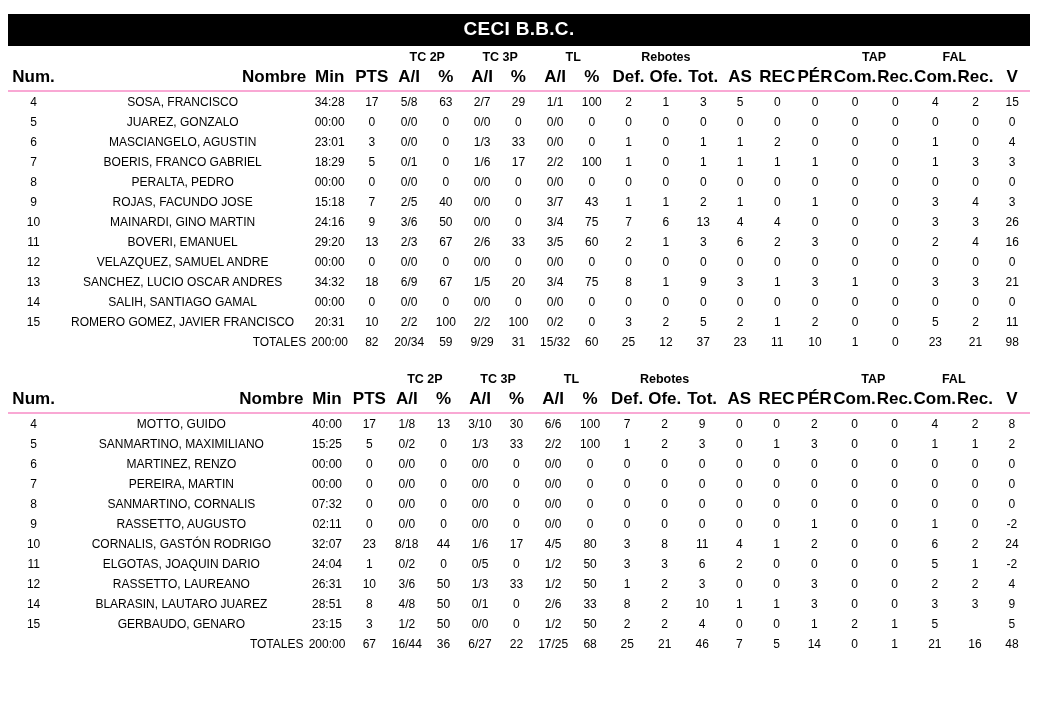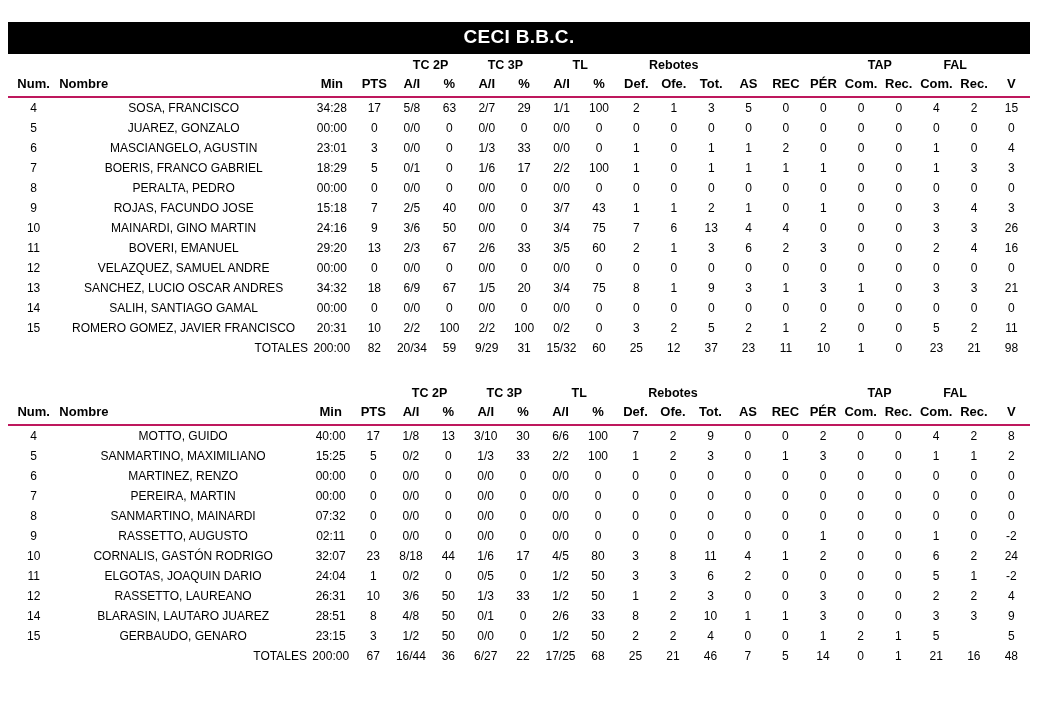--- a/index.html
+++ b/index.html
@@ -16,21 +16,21 @@
   }
   .page {
     width: 1038px;
     height: 721px;
     position: relative;
     box-sizing: border-box;
     padding: 6px 8px 0 8px;
   }
   .team-block {
     width: 1022px;
-    margin: 16px auto 0 auto;
+    margin: 8px auto 0 auto;
   }
   .team-title {
     background: #000000;
     color: #ffffff;
     text-align: center;
     font-weight: bold;
     font-size: 19px;
     letter-spacing: 0.3px;
     padding: 5px 0 6px 0;
     line-height: 1.1;
@@ -46,28 +46,28 @@
   }
   tr.group-row th {
     font-weight: bold;
     font-size: 12.5px;
     padding-top: 3px;
     padding-bottom: 1px;
     height: 17px;
   }
   tr.head-row th {
     font-weight: bold;
-    font-size: 13px;
+    font-size: 17px;
     text-align: center;
     padding-bottom: 3px;
-    border-bottom: 2px solid #be185d;
+    border-bottom: 2px solid #f9a8d4;
     height: 18px;
   }
   tr.head-row th.num-h { width: 52px; }
-  tr.head-row th.name-h { width: 250px; text-align: left; }
+  tr.head-row th.name-h { width: 250px; text-align: right; }
   tbody tr td {
     height: 20px;
     font-size: 12px;
     text-align: center;
   }
   td.num { width: 52px; text-align: center; }
   td.name { width: 250px; text-align: center; padding-left: 50px; }
   td.min { width: 48px; text-align: center; }
   td.pts { width: 38px; }
   td.c { width: 38px; }
@@ -575,21 +575,21 @@
               <td class="c">0</td>
               <td class="c">0</td>
               <td class="c">0</td>
               <td class="c">0</td>
               <td class="c">0</td>
               <td class="c">0</td>
               <td class="c">0</td>
             </tr>
             <tr>
               <td class="num">8</td>
-              <td class="name">SANMARTINO, MAINARDI</td>
+              <td class="name">SANMARTINO, CORNALIS</td>
               <td class="min">07:32</td>
               <td class="pts">0</td>
               <td class="c">0/0</td>
               <td class="c">0</td>
               <td class="c">0/0</td>
               <td class="c">0</td>
               <td class="c">0/0</td>
               <td class="c">0</td>
               <td class="c">0</td>
               <td class="c">0</td>

